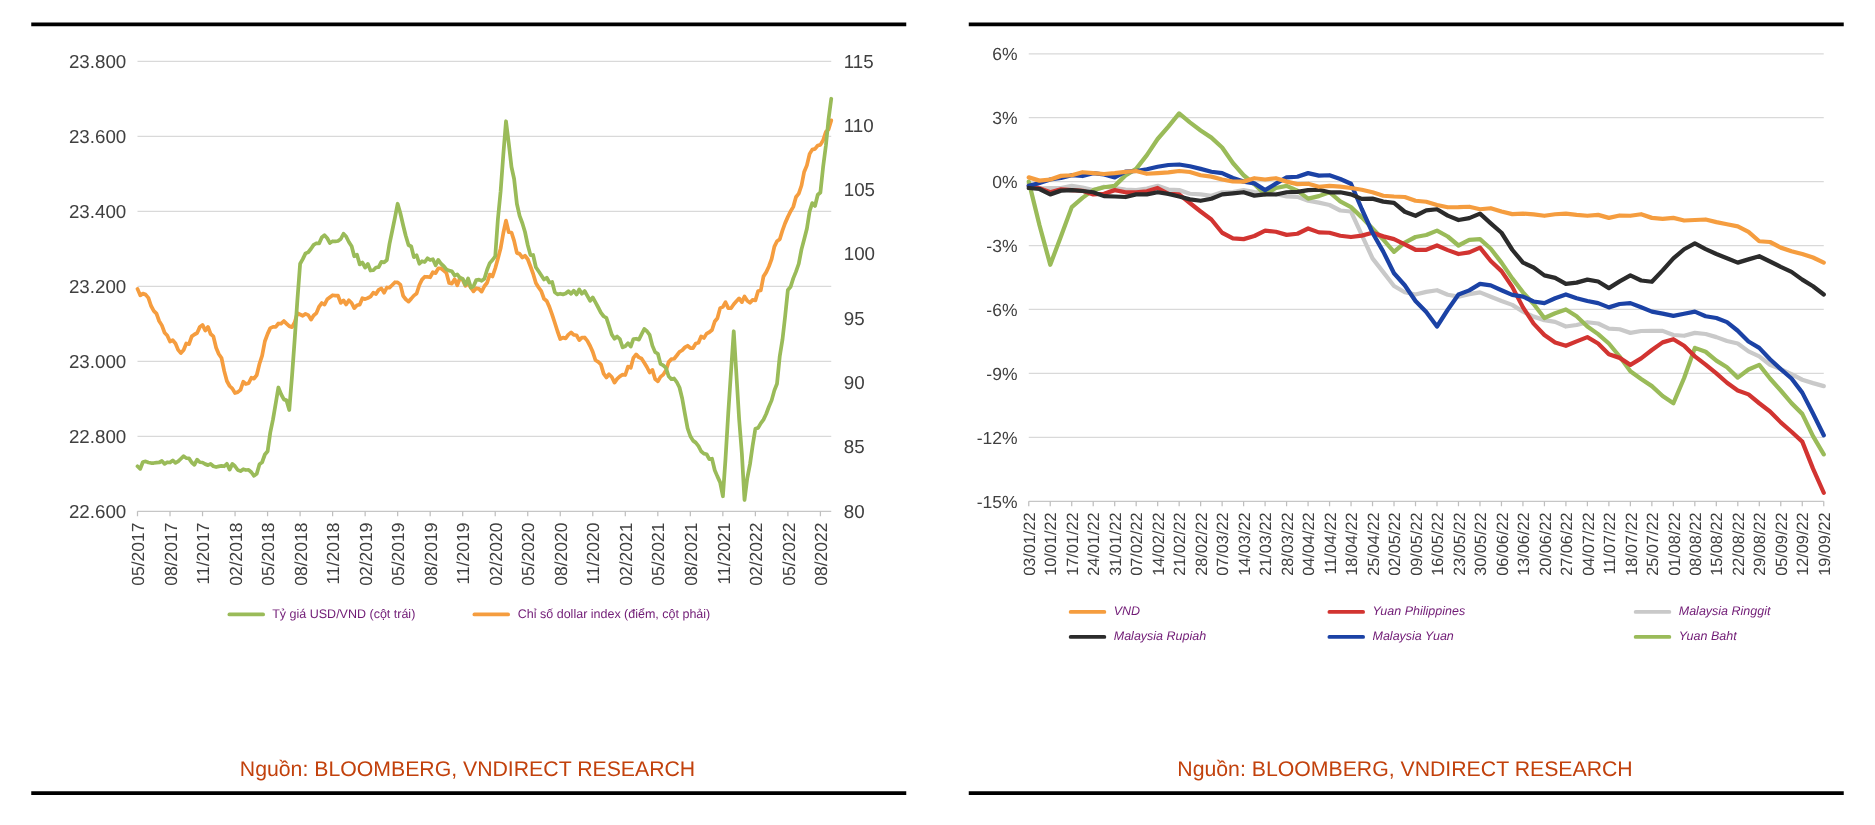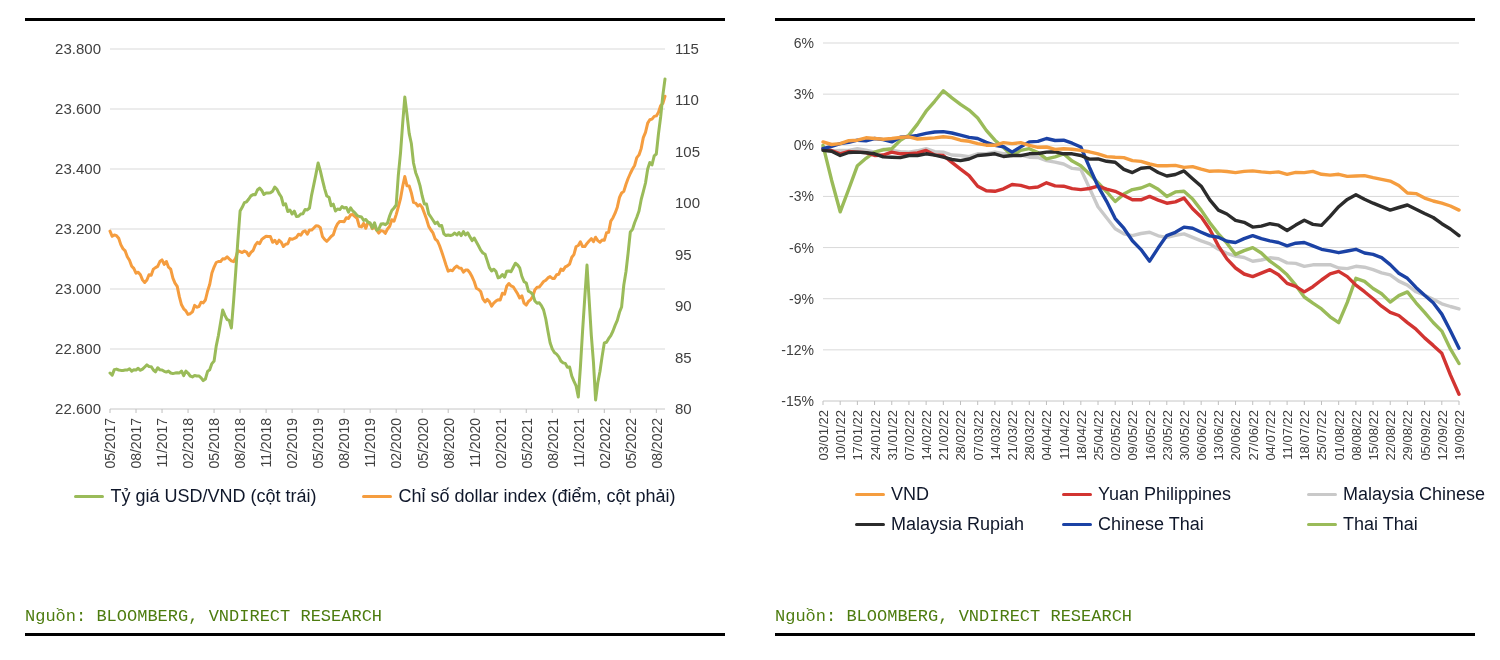--- a/index.html
+++ b/index.html
@@ -11,26 +11,26 @@
   #panel-fig4{left:25px;}
   #panel-fig5{left:775px;}
   .title{
     font-size:18px;font-weight:bold;color:#1f1f1f;margin:0;line-height:1.3;
     height:50px;overflow:hidden;
   }
   #panel-fig4 .title{max-width:648px;}
   #panel-fig5 .title{max-width:660px;}
   .title-rule{border-bottom:3.5px solid #000;margin-top:6px;}
   svg.chart{display:block;margin-top:8px;}
-  .legend{font-size:18px;color:#0f172a;}
+  .legend{font-size:10px;color:#701a75;}
   .legend-center{display:flex;justify-content:center;gap:46px;margin-top:2px;}
-  .legend-grid{display:grid;grid-template-columns:207px 245px auto;row-gap:9px;margin-top:0;padding-left:80px;}
+  .legend-grid{display:grid;grid-template-columns:207px 245px auto;row-gap:9px;margin-top:0;padding-left:80px;font-style:italic;}
   .legend-item{display:flex;align-items:center;gap:6px;white-space:nowrap;}
   .swatch{width:30px;height:3.5px;border-radius:2px;flex:none;}
-  .source{margin-top:auto;text-align:left;font-size:17px;color:#4d7c0f;padding-right:2px;font-family:Liberation Mono, monospace;}
+  .source{margin-top:auto;text-align:center;font-size:17px;color:#c2410c;padding-right:2px;}
   .bottom-rule{border-bottom:3px solid #000;margin-top:7px;}
 </style>
 </head>
 <body>
 
 <div class="canvas">
 
   <section class="panel" id="panel-fig4">
     <div class="title-rule"></div>
     <svg id="svg-fig4" class="chart" width="700" height="455">
@@ -241,32 +241,32 @@
         <div class="legend-item">
           <span class="swatch" style="background: rgb(245, 157, 63);"></span>
           <span>VND</span>
         </div>
         <div class="legend-item">
           <span class="swatch" style="background: rgb(210, 52, 49);"></span>
           <span>Yuan Philippines</span>
         </div>
         <div class="legend-item">
           <span class="swatch" style="background: rgb(201, 201, 201);"></span>
-          <span>Malaysia Chinese</span>
+          <span>Malaysia Ringgit</span>
         </div>
         <div class="legend-item">
           <span class="swatch" style="background: rgb(43, 43, 43);"></span>
           <span>Malaysia Rupiah</span>
         </div>
         <div class="legend-item">
           <span class="swatch" style="background: rgb(27, 66, 165);"></span>
-          <span>Chinese Thai</span>
+          <span>Malaysia Yuan</span>
         </div>
         <div class="legend-item">
           <span class="swatch" style="background: rgb(154, 187, 89);"></span>
-          <span>Thai Thai</span>
+          <span>Yuan Baht</span>
         </div>
       </div>
     <div class="source">Nguồn: BLOOMBERG, VNDIRECT RESEARCH</div>
     <div class="bottom-rule"></div>
   </section>
 
 </div>
 
 </body></html>

